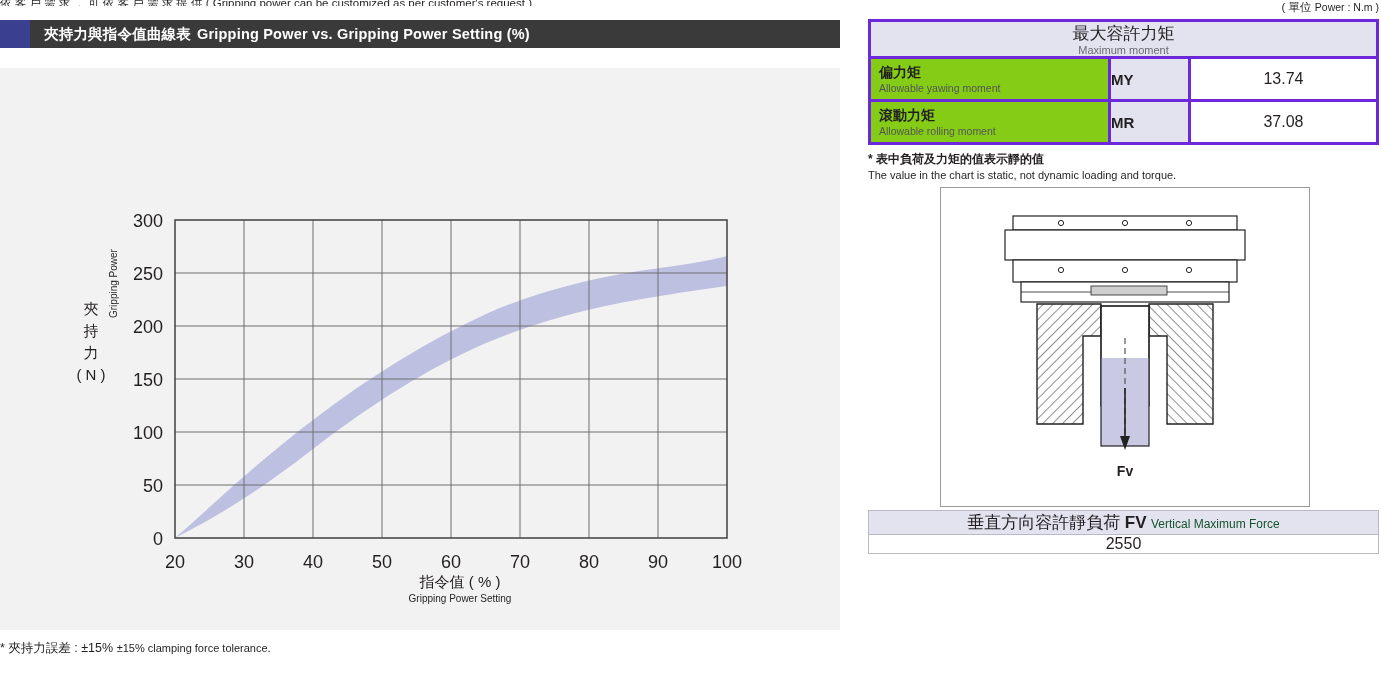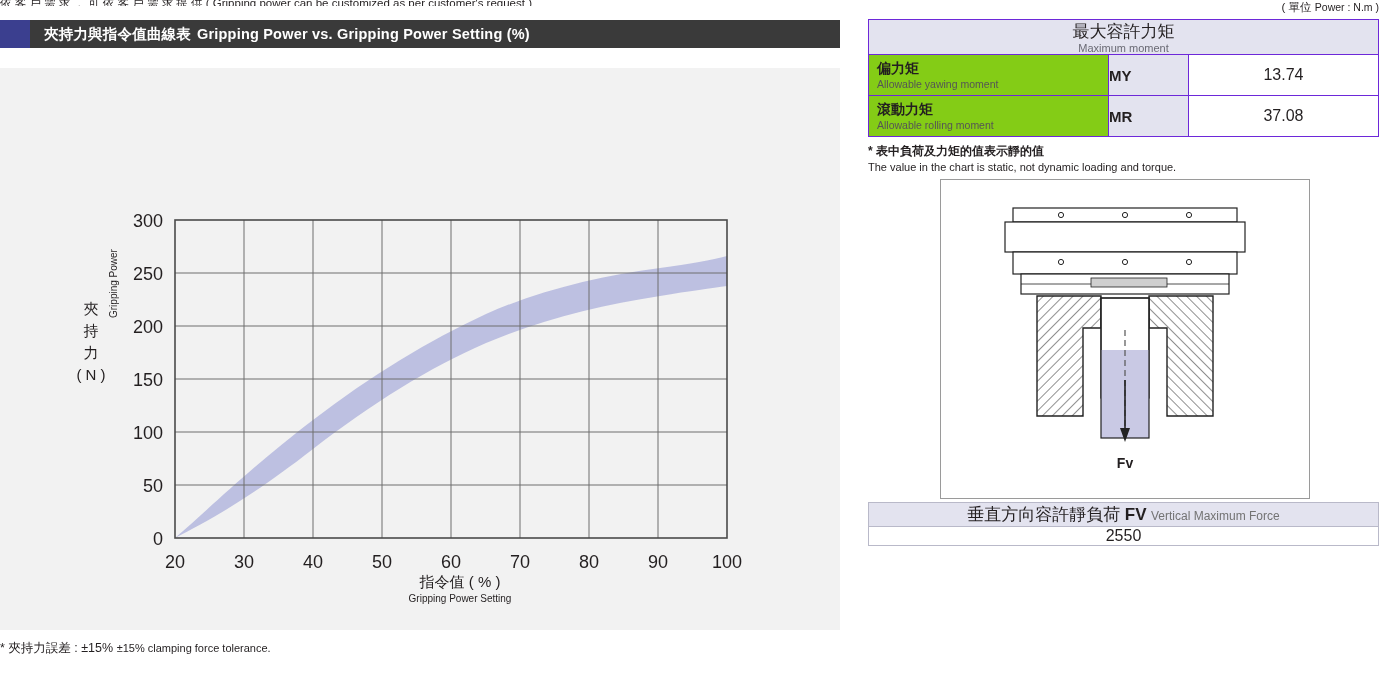--- a/index.html
+++ b/index.html
@@ -119,21 +119,21 @@
   }
   .unit-line .zh { }
   .unit-line .en { font-size: 10.5px; }
 
   table.moment {
     border-collapse: collapse;
     width: 511px;
     margin-top: 4px;
   }
   table.moment td, table.moment th {
-    border: 1px solid #6d28d9;
+    border: 3px solid #6d28d9;
     padding: 0;
   }
   .moment-title {
     background: #e3e3ef;
     text-align: center;
     padding: 5px 0 6px 0;
   }
   .moment-title .zh { font-size: 17px; font-weight: normal; display: block; }
   .moment-title .en { font-size: 11px; color: #6a6a74; display: block; margin-top: -1px; }
 
@@ -192,21 +192,21 @@
     padding: 0;
   }
   .fv-title {
     background: #e3e3ef;
     text-align: center;
     padding: 5px 0 6px 0;
     white-space: nowrap;
   }
   .fv-title .zh { font-size: 17px; }
   .fv-title .code { font-size: 17px; font-weight: bold; }
-  .fv-title .en { font-size: 12px; color: #737373; }
+  .fv-title .en { font-size: 12px; color: #14532d; }
   .fv-val {
     text-align: center;
     font-size: 16px;
     padding: 6px 0 7px 0;
     background: #ffffff;
   }
 </style>
 </head>
 <body>
 

